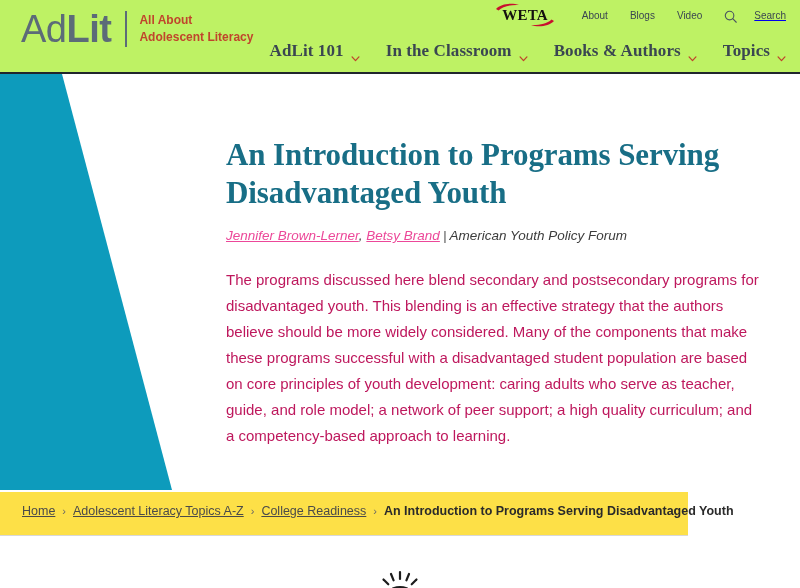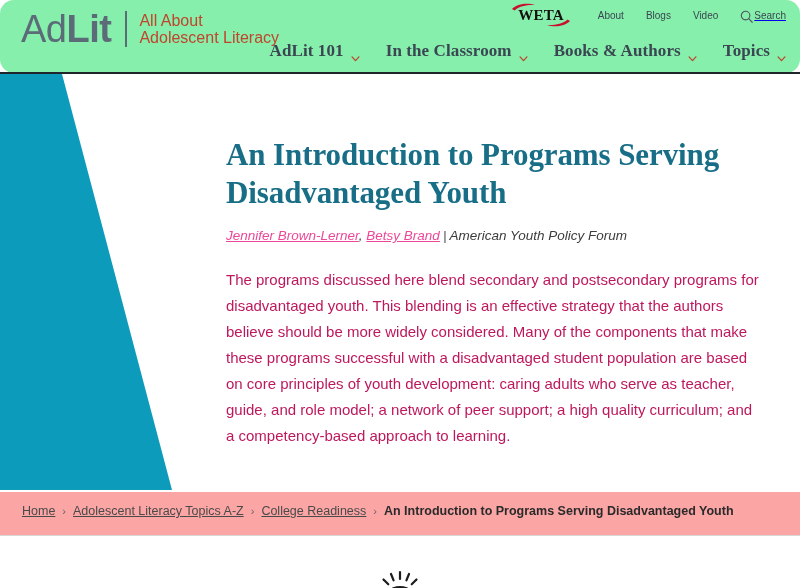--- a/index.html
+++ b/index.html
@@ -19,22 +19,21 @@
     height: 588px;
     background: #ffffff;
     overflow: hidden;
   }
 
   
   #header {
     position: absolute;
     left: 0; top: 0;
     width: 800px; height: 73px;
-    background: #86efac;
-    border-radius: 14px;
+    background: #bef264;
   }
 
   
   #brand {
     position: absolute;
     left: 21px; top: 9px;
     display: flex;
     align-items: center;
     text-decoration: none;
   }
@@ -47,23 +46,23 @@
   }
   .logo-ad { font-weight: 400; }
   .logo-lit { font-weight: 700; }
   .brand-rule {
     width: 2px;
     height: 36px;
     background: #5c6b78;
     margin: 0 12px 0 14px;
   }
   .brand-tag {
-    font-size: 16px;
+    font-size: 12px;
     line-height: 17px;
-    font-weight: 400;
+    font-weight: 700;
     color: #c0452c;
     white-space: nowrap;
   }
 
   
   #utility-nav {
     position: absolute;
     right: 14px; top: 2px;
     display: flex;
     align-items: center;
@@ -72,21 +71,21 @@
   }
   .util-link {
     font-size: 10px;
     color: #3a4651;
     text-decoration: none;
     white-space: nowrap;
   }
   #search-group {
     display: flex;
     align-items: center;
-    gap: 1px;
+    gap: 17px;
   }
   .search-glyph {
     display: block;
     width: 13px; height: 13px;
   }
 
   
   #weta-logo {
     position: relative;
     width: 66px; height: 26px;
@@ -177,22 +176,22 @@
 
   #article-summary {
     margin: 22px 0 0 0;
     font-size: 15px;
     line-height: 26px;
     color: #be185d;
   }
   #breadcrumb-bar {
     position: absolute;
     left: 0; top: 492px;
-    width: 800px; height: 44px;
-    background: #fca5a5;
+    width: 688px; height: 44px;
+    background: #fde047;
     border-bottom: 1px solid #d8d8d8;
   }
   #breadcrumb {
     position: absolute;
     left: 22px; top: 12px;
     display: flex;
     align-items: baseline;
     white-space: nowrap;
   }
   .crumb-link {

